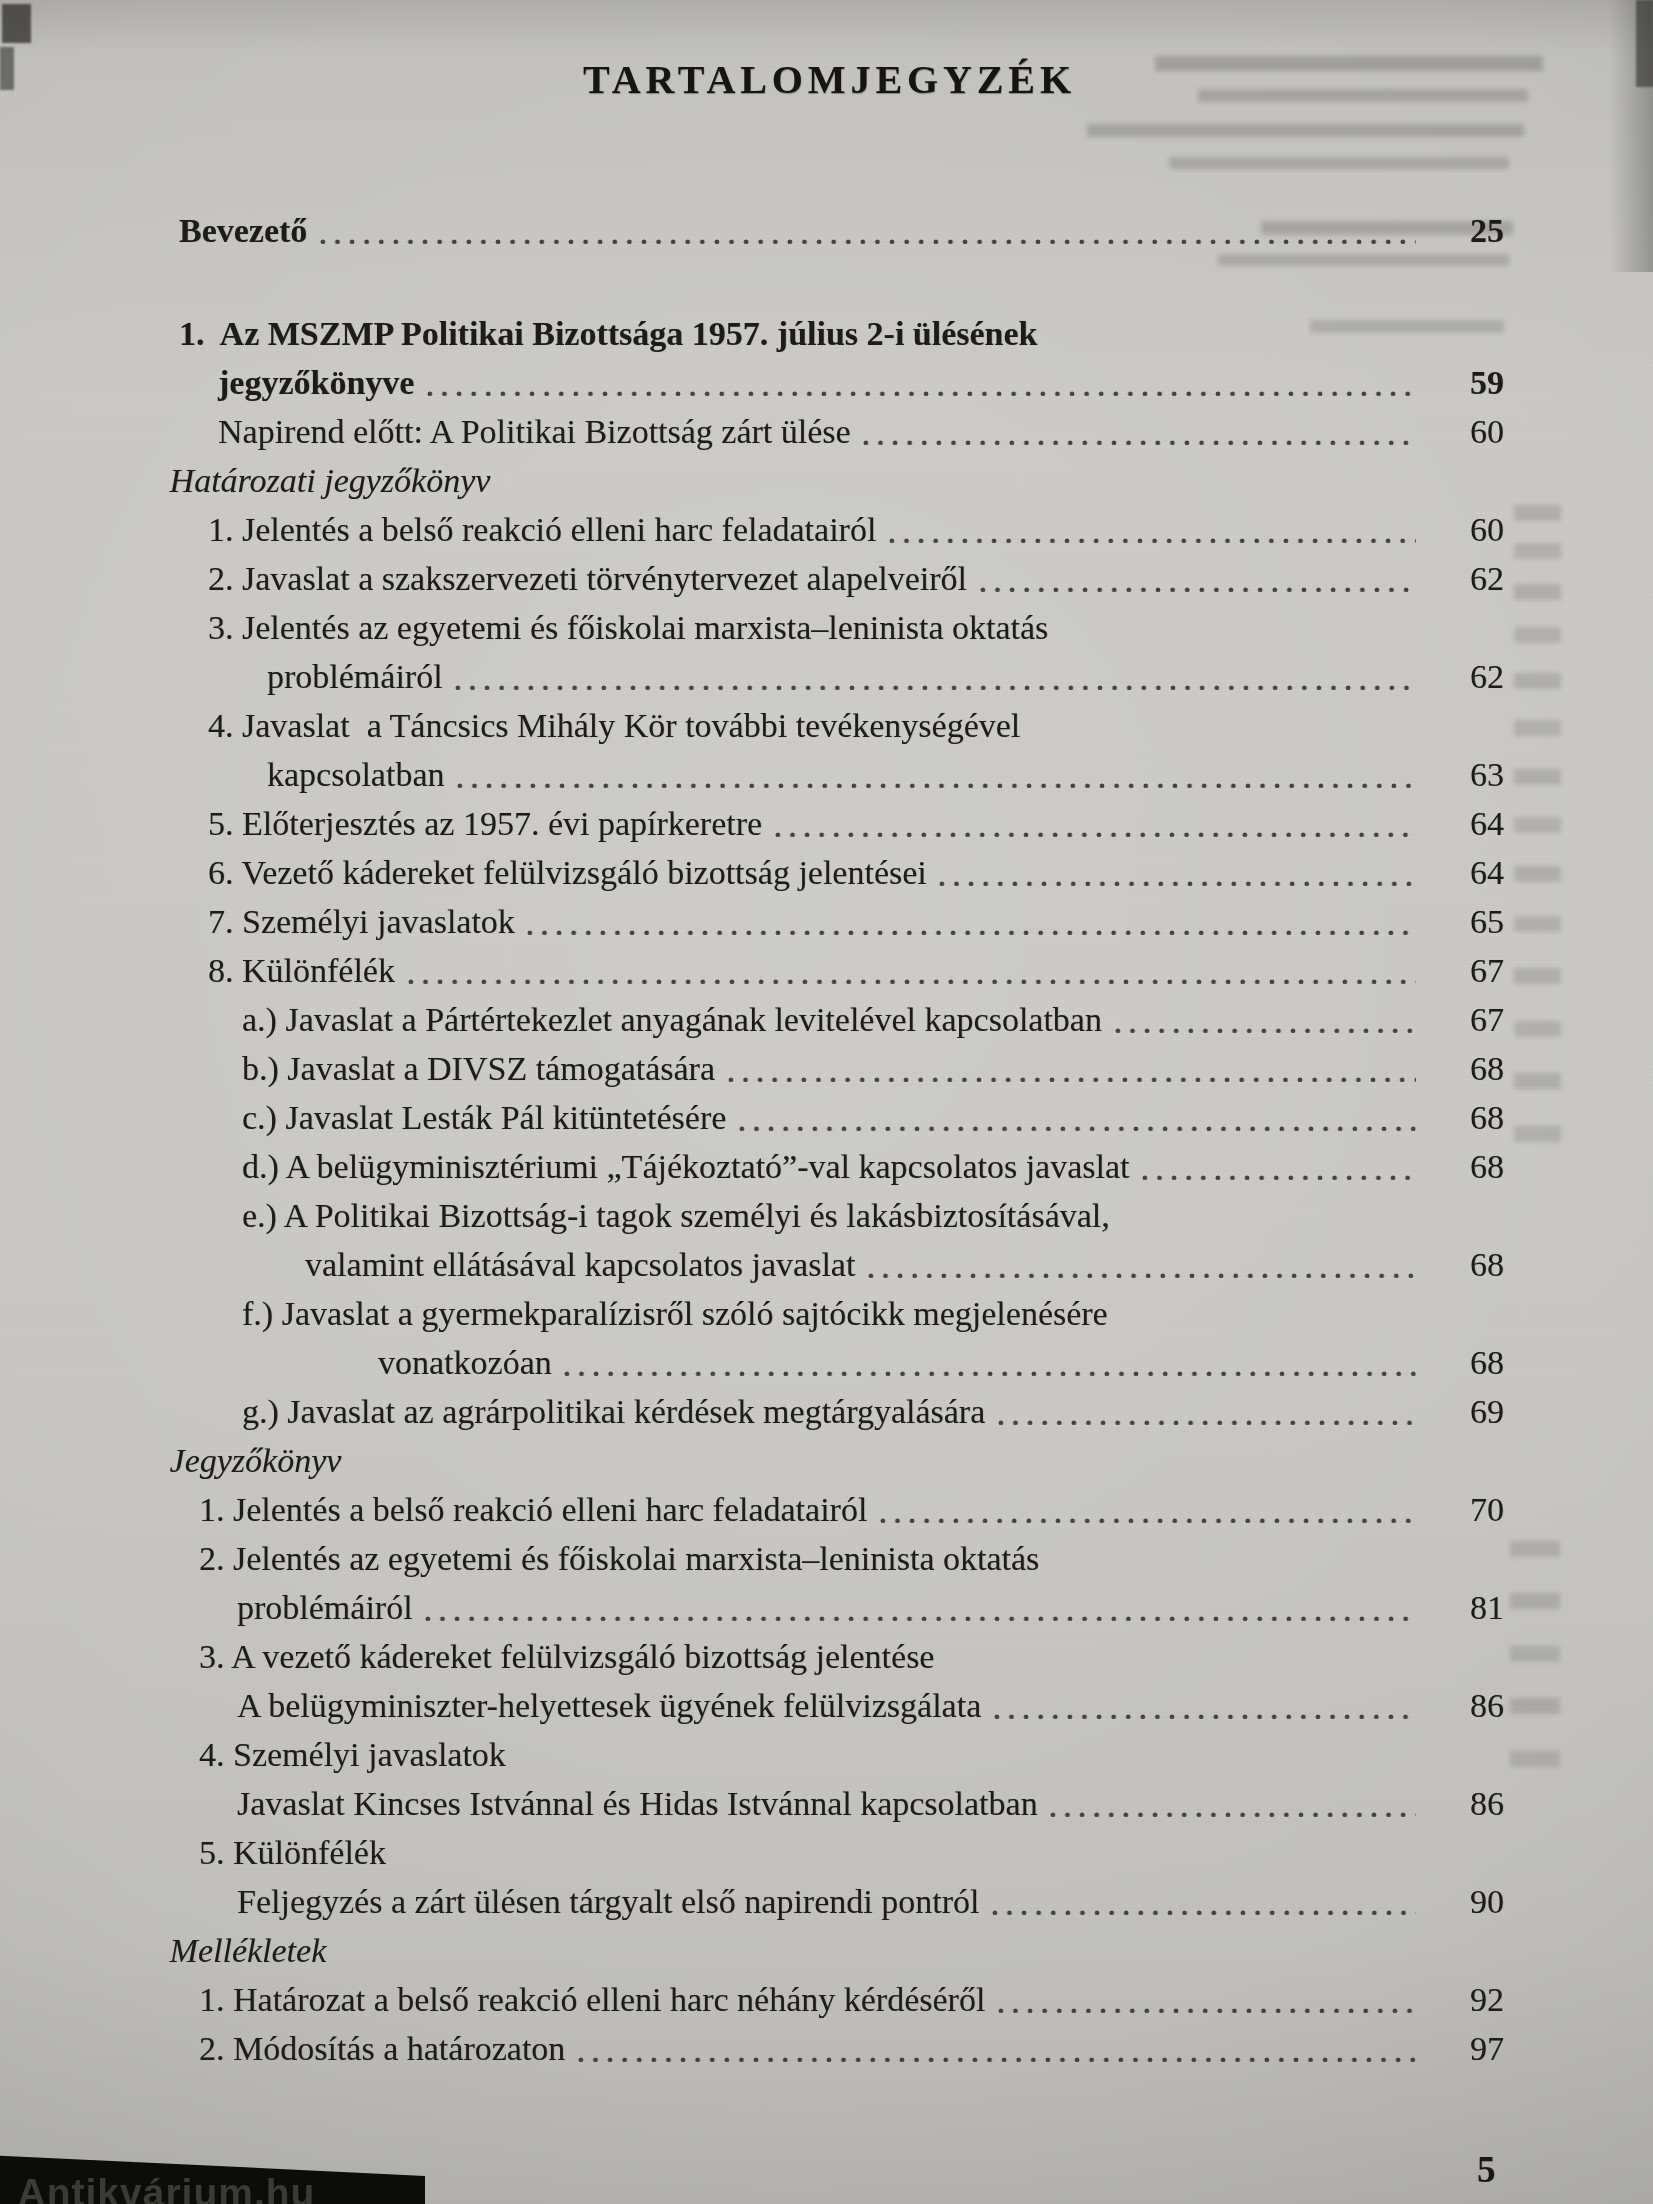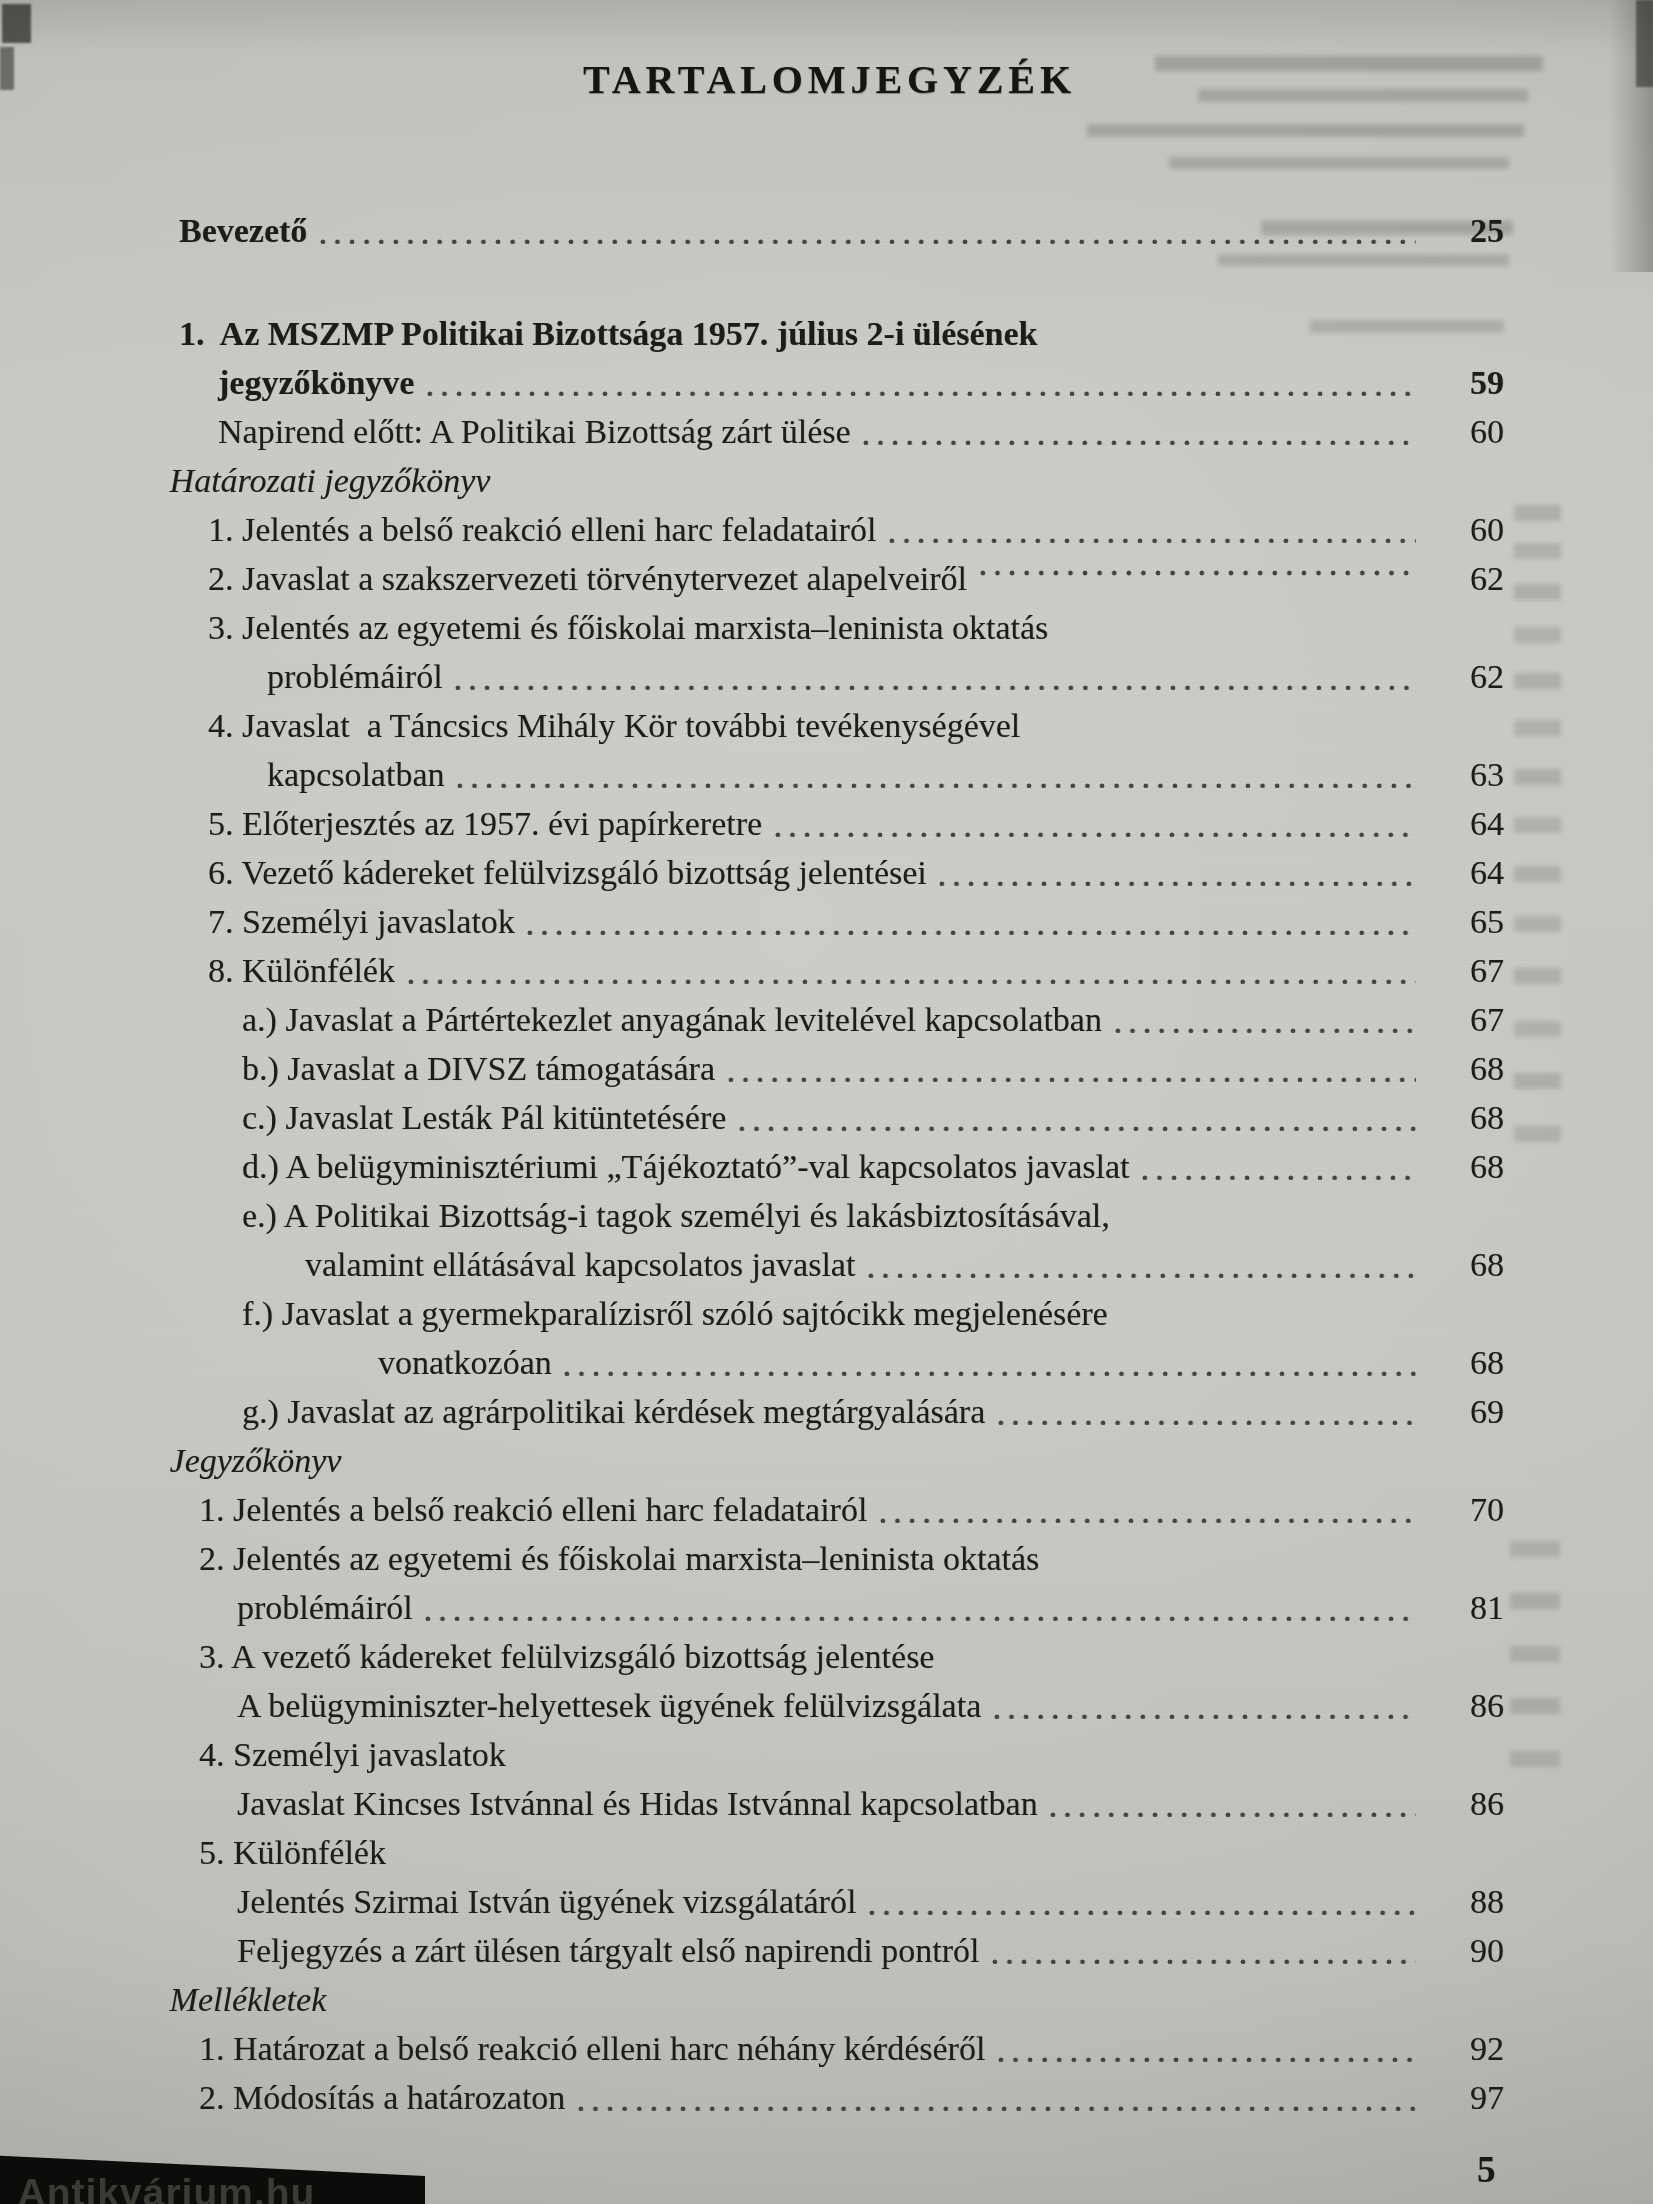--- a/index.html
+++ b/index.html
@@ -141,21 +141,21 @@
         </div>
       </div>
       <div class="entry normal">
         <div class="line" style="padding-left: 53px;">
           <span class="txt">1. Jelentés a belső reakció elleni harc feladatairól</span>
           <span class="dots"></span>
           <span class="pg">60</span>
         </div>
       </div>
       <div class="entry normal">
-        <div class="line" style="padding-left: 53px; align-items: center;">
+        <div class="line" style="padding-left: 53px;">
           <span class="txt">2. Javaslat a szakszervezeti törvénytervezet alapelveiről</span>
           <span class="dots"></span>
           <span class="pg">62</span>
         </div>
       </div>
       <div class="entry normal">
         <div class="line" style="padding-left: 53px;">
           <span class="txt">3. Jelentés az egyetemi és főiskolai marxista–leninista oktatás</span>
         </div>
         <div class="line" style="padding-left: 112px;">
@@ -296,25 +296,20 @@
         <div class="line" style="padding-left: 82px;">
           <span class="txt">Javaslat Kincses Istvánnal és Hidas Istvánnal kapcsolatban</span>
           <span class="dots"></span>
           <span class="pg">86</span>
         </div>
       </div>
       <div class="entry normal">
         <div class="line" style="padding-left: 44px;">
           <span class="txt">5. Különfélék</span>
         </div>
-        <div class="line" style="padding-left: 82px;">
-          <span class="txt">Jelentés Szirmai István ügyének vizsgálatáról</span>
-          <span class="dots"></span>
-          <span class="pg">88</span>
-        </div>
       </div>
       <div class="entry normal">
         <div class="line" style="padding-left: 82px;">
           <span class="txt">Feljegyzés a zárt ülésen tárgyalt első napirendi pontról</span>
           <span class="dots"></span>
           <span class="pg">90</span>
         </div>
       </div>
       <div class="entry italic">
         <div class="line" style="padding-left: 14.6px;">

